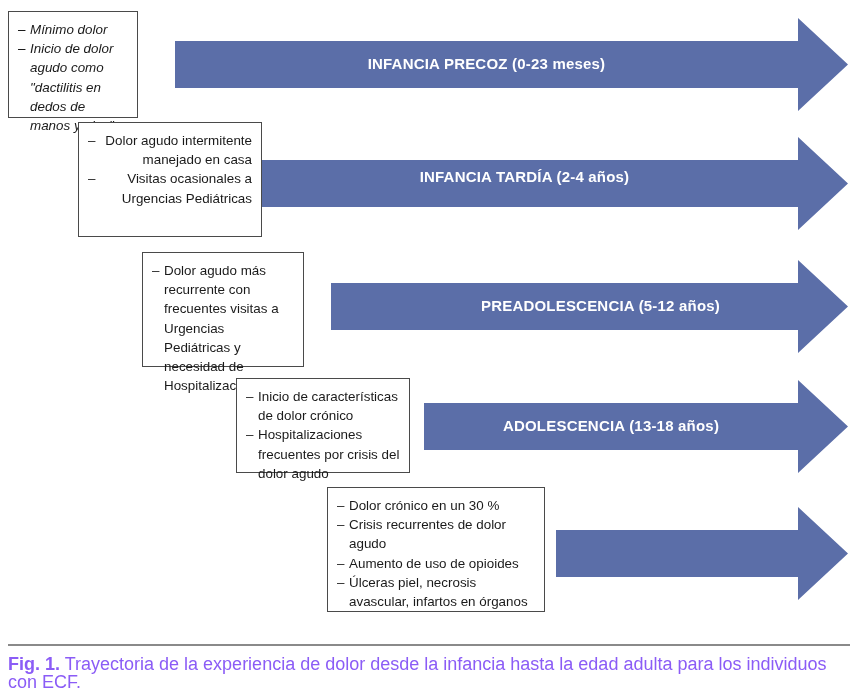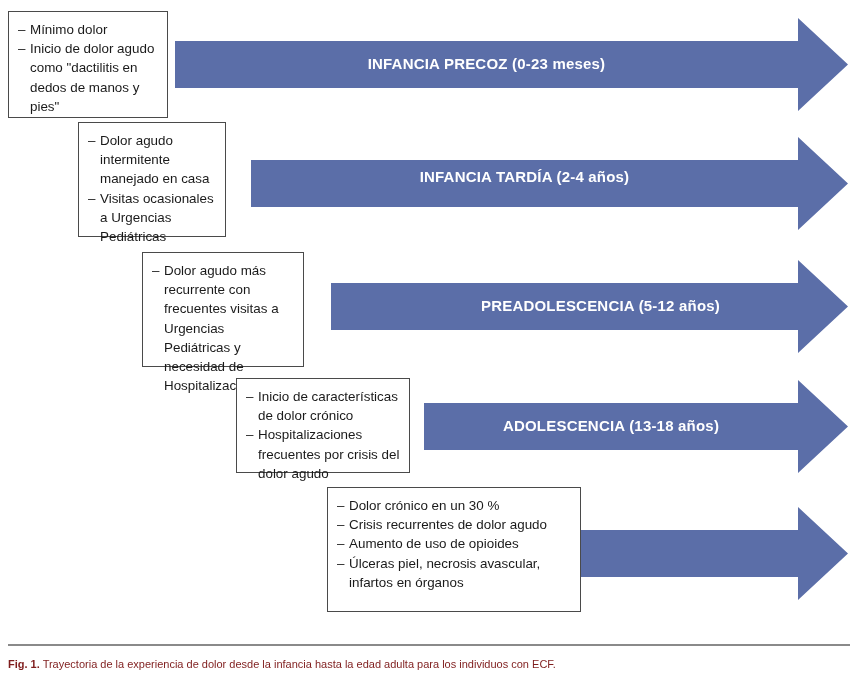--- a/index.html
+++ b/index.html
@@ -72,59 +72,59 @@
     top: 644px;
     width: 842px;
     height: 1.5px;
     background: #8a8a8a;
   }
   #caption {
     position: absolute;
     left: 8px;
     top: 655px;
     width: 842px;
-    font-size: 11px;
+    font-size: 18px;
     line-height: 18px;
-    color: #7f1d1d;
+    color: #8b5cf6;
   }
   #caption .figlabel {
     font-weight: bold;
   }
 </style>
 </head>
 <body>
 
 <div id="figure">
 
   <div class="arrow-row" style="left:175px; top:18px; width:673px; height:93px;">
     <svg class="arrow-svg" width="673" height="93" viewBox="0 0 673 93">
       <polygon points="0,23 623,23 623,0 673,46.5 623,93 623,70 0,70" fill="#5b6ea8"></polygon>
     </svg>
   </div>
   <div class="arrow-label" style="left:175px; top:55px; width:623px;">
     <span>INFANCIA PRECOZ (0-23 meses)</span>
   </div>
 
-  <div class="textbox" style="left:8px; top:11px; width:160px; height:107px;">
+  <div class="textbox" style="left:8px; top:11px; width:130px; height:107px;font-style:italic;">
     <ul class="bullet-list">
       <li>Mínimo dolor</li>
       <li>Inicio de dolor agudo como "dactilitis en dedos de manos y pies"</li>
     </ul>
   </div>
 
   <div class="arrow-row" style="left:251px; top:137px; width:597px; height:93px;">
     <svg class="arrow-svg" width="597" height="93" viewBox="0 0 597 93">
       <polygon points="0,23 547,23 547,0 597,46.5 547,93 547,70 0,70" fill="#5b6ea8"></polygon>
     </svg>
   </div>
   <div class="arrow-label" style="left:251px; top:168px; width:547px;">
     <span>INFANCIA TARDÍA (2-4 años)</span>
   </div>
 
-  <div class="textbox" style="left:78px; top:122px; width:148px; height:115px;">
+  <div class="textbox" style="left:78px; top:122px; width:184px; height:115px;text-align:right;">
     <ul class="bullet-list">
       <li>Dolor agudo intermitente manejado en casa</li>
       <li>Visitas ocasionales a Urgencias Pediátricas</li>
     </ul>
   </div>
 
   <div class="arrow-row" style="left:331px; top:260px; width:517px; height:93px;">
     <svg class="arrow-svg" width="517" height="93" viewBox="0 0 517 93">
       <polygon points="0,23 467,23 467,0 517,46.5 467,93 467,70 0,70" fill="#5b6ea8"></polygon>
     </svg>
@@ -157,21 +157,21 @@
 
   <div class="arrow-row" style="left:556px; top:507px; width:292px; height:93px;">
     <svg class="arrow-svg" width="292" height="93" viewBox="0 0 292 93">
       <polygon points="0,23 242,23 242,0 292,46.5 242,93 242,70 0,70" fill="#5b6ea8"></polygon>
     </svg>
   </div>
   <div class="arrow-label" style="left:556px; top:544px; width:242px;margin-top:33px;">
     <span>ADULTO (&gt; 19 años)</span>
   </div>
 
-  <div class="textbox" style="left:327px; top:487px; width:254px; height:125px;">
+  <div class="textbox" style="left:327px; top:487px; width:218px; height:125px;">
     <ul class="bullet-list">
       <li>Dolor crónico en un 30 %</li>
       <li>Crisis recurrentes de dolor agudo</li>
       <li>Aumento de uso de opioides</li>
       <li>Úlceras piel, necrosis avascular, infartos en órganos</li>
     </ul>
   </div>
 
   <div id="caption-rule"></div>
   <div id="caption">

